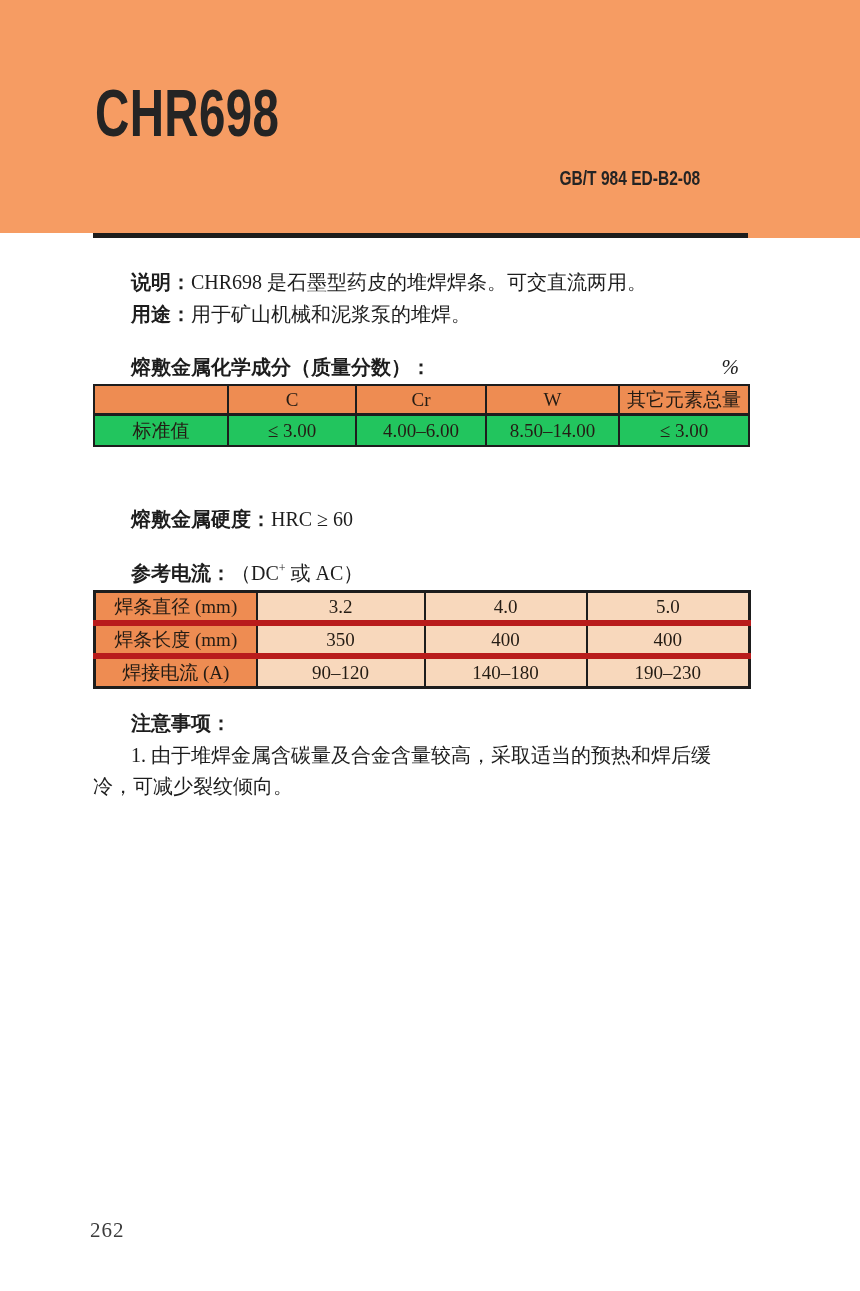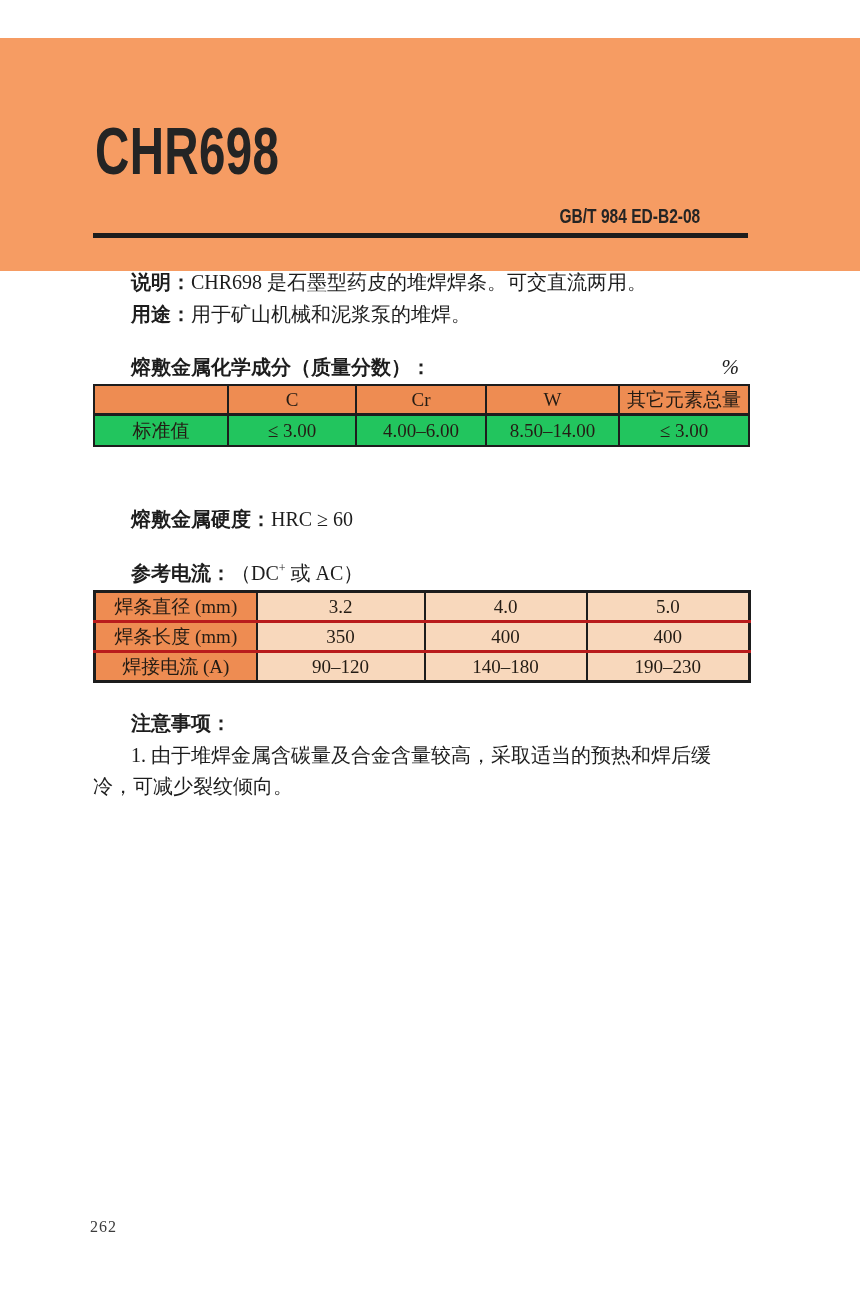--- a/index.html
+++ b/index.html
@@ -2,21 +2,21 @@
 <html><head>
 <meta charset="utf-8">
 <style>
   html,body{margin:0;padding:0;}
   body{
     width:860px;height:1291px;position:relative;background:#ffffff;
     font-family:"Liberation Serif","DejaVu Serif",serif;color:#1d1d1d;
     overflow:hidden;
   }
   
-  .band{position:absolute;left:0;top:0;width:860px;height:233px;background:#F69C63;margin-top:38px;}
+  .band{position:absolute;left:0;top:0;width:860px;height:233px;background:#F69C63;}
   .model{
     position:absolute;left:95px;top:80px;
     font-family:"Liberation Sans","DejaVu Sans",sans-serif;font-weight:900;
     font-size:66px;line-height:1;color:#242424;
     transform:scaleX(0.72);transform-origin:left top;letter-spacing:0.5px;
     white-space:nowrap;
   }
   .standard{
     position:absolute;right:160px;top:167px;
     font-family:"Liberation Sans","DejaVu Sans",sans-serif;font-weight:700;
@@ -48,26 +48,26 @@
   table{border-collapse:collapse;table-layout:fixed;width:655px;font-size:19px;}
   td{text-align:center;vertical-align:middle;padding:0;overflow:hidden;white-space:nowrap;color:#241c14;}
 
   
   .t1{border:2px solid #1d1d1d;}
   .t1 td{border:2px solid #1d1d1d;background:#22c55e;height:29px;}
   .t1 tr.hd td{background:#EE8C52;border-bottom:3px solid #1d1d1d;height:27px;}
 
   
   .t2{border:3px solid #1d1d1d;}
-  .t2 td{border-left:2px solid #1d1d1d;border-top:3px solid #b91c1c;background:#F8D8BC;height:27px;}
+  .t2 td{border-left:2px solid #1d1d1d;border-top:6px solid #b91c1c;background:#F8D8BC;height:27px;}
   .t2 td:first-child{border-left:none;background:#EE8C52;}
   .t2 tr:first-child td{border-top:none;}
 
   
-  .pagenum{position:absolute;left:90px;top:1218px;font-size:16px;color:#3c3c3c;letter-spacing:1px;}
+  .pagenum{position:absolute;left:90px;top:1218px;font-size:21px;color:#3c3c3c;letter-spacing:1px;}
 </style>
 </head>
 <body>
 
 <header class="band">
   <div class="model">CHR698</div>
   <div class="standard">GB/T 984 ED-B2-08</div>
 </header>
 <div class="rule"></div>
 <div class="rule-tail"></div>

